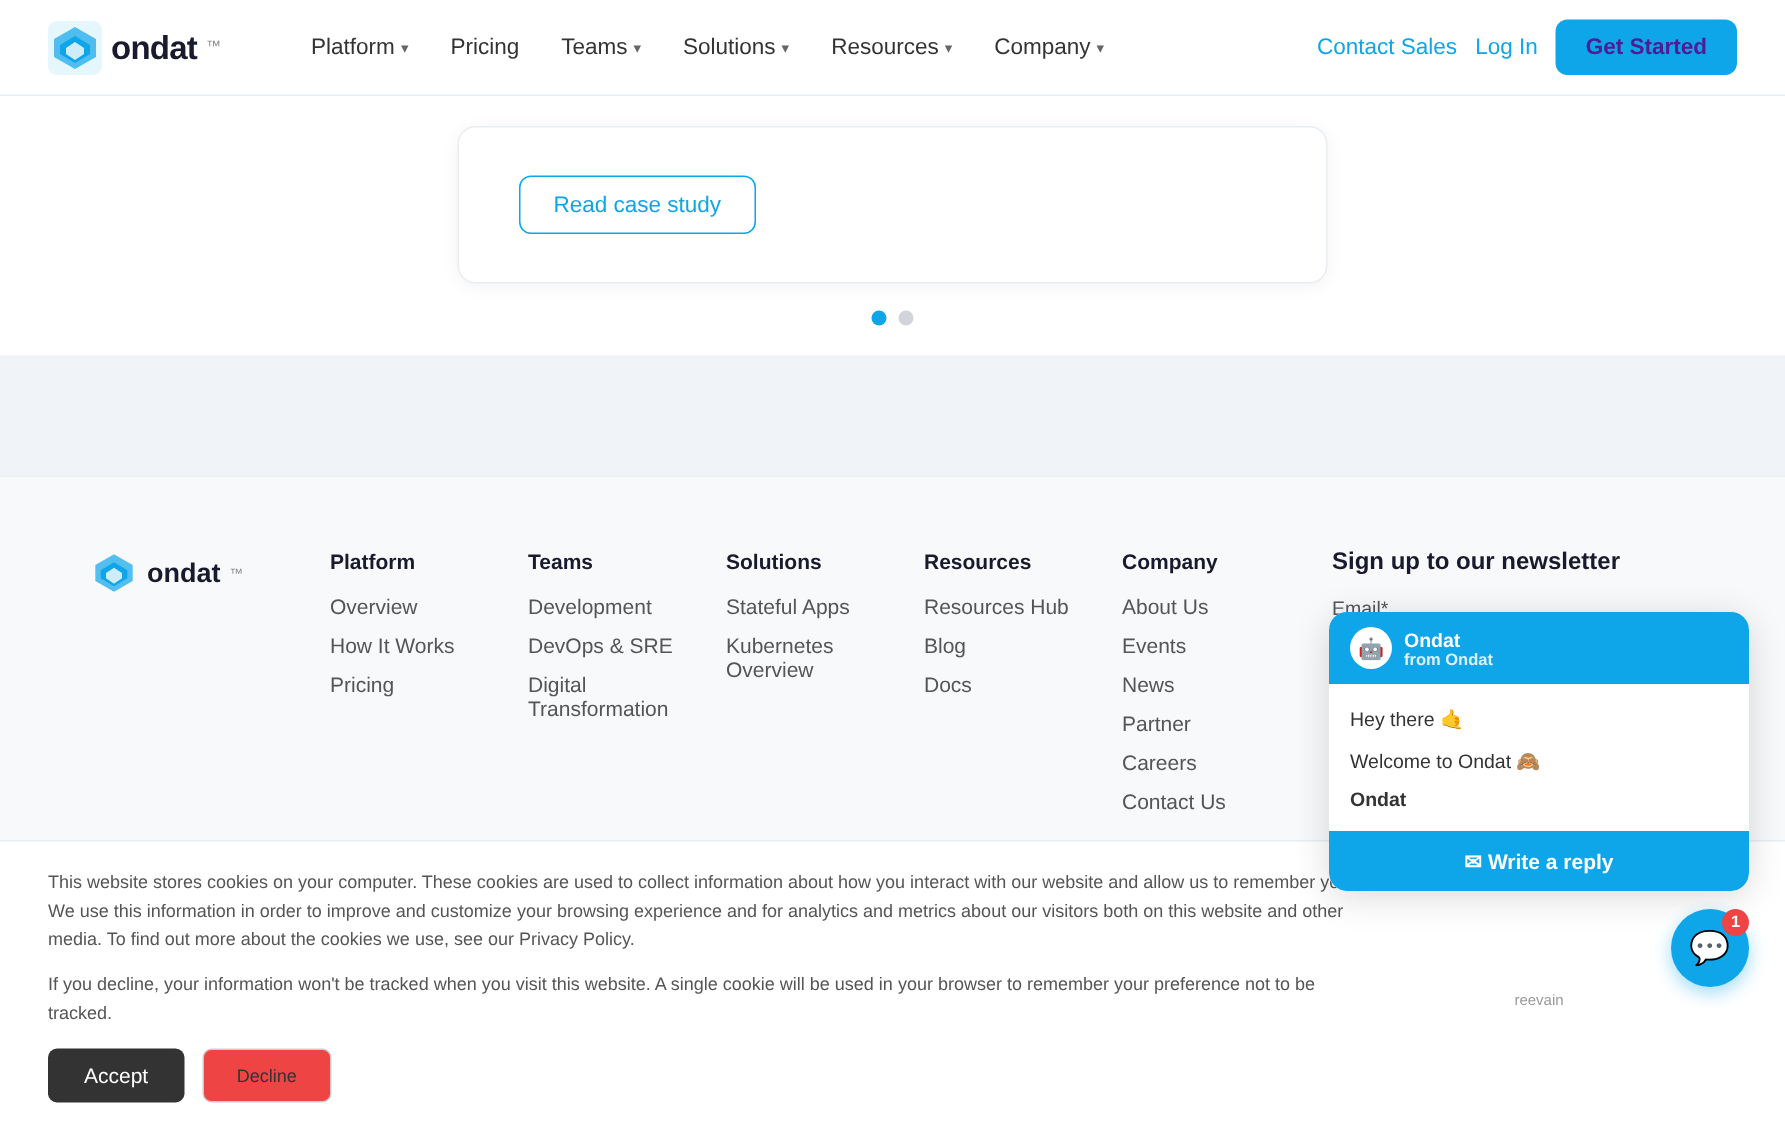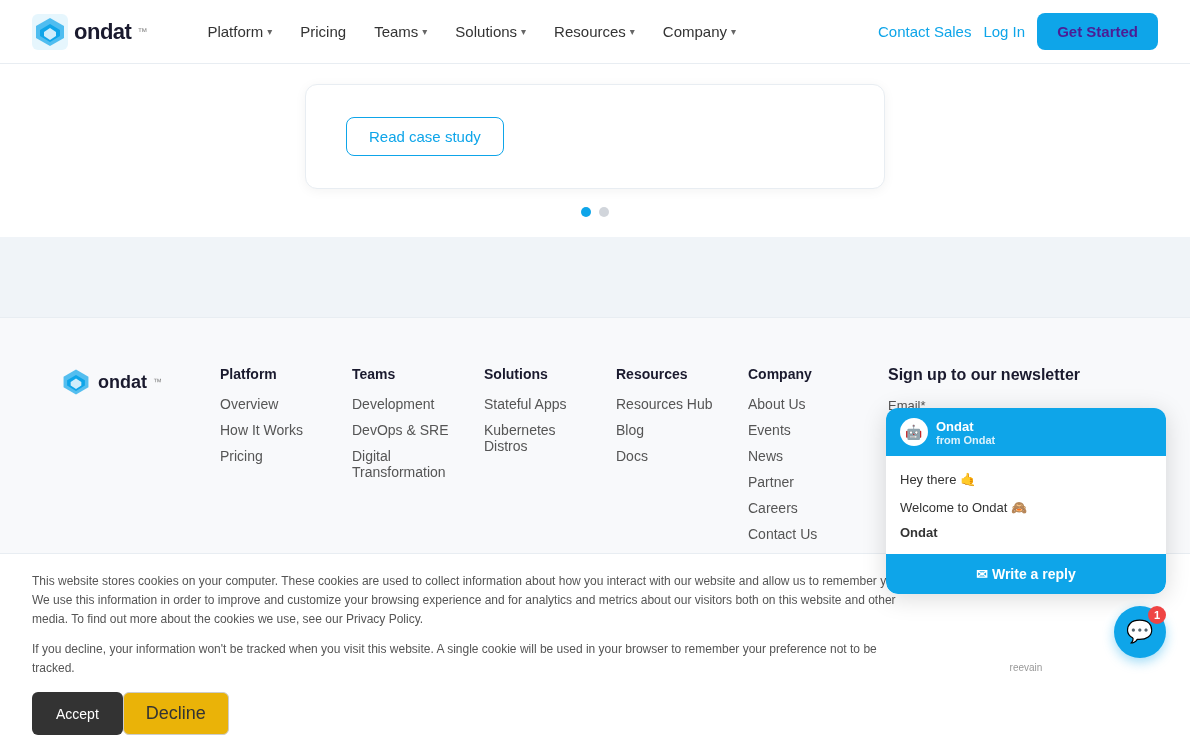--- a/index.html
+++ b/index.html
@@ -70,28 +70,28 @@
 
     
     .cookie-banner {
       position: fixed; bottom: 0; left: 0; right: 0; z-index: 200;
       background: #fff; border-top: 1px solid #e8edf2;
       padding: 18px 32px 18px 32px;
       display: flex; flex-direction: column; gap: 10px;
     }
     .cookie-text { font-size: 12px; color: #555; line-height: 1.6; max-width: 880px; }
     .cookie-decline-text { font-size: 12px; color: #555; line-height: 1.6; max-width: 880px; }
-    .cookie-actions { display: flex; margin-top: 4px; }
+    .cookie-actions { display: flex; gap: 12px; margin-top: 4px; }
     .accept-btn {
       background: #333; color: #fff; border: none; border-radius: 6px;
       padding: 10px 24px; font-size: 14px; font-weight: 500; cursor: pointer;
     }
     .decline-btn {
-      background: #eab308; color: #333; border: 1.5px solid #ccc; border-radius: 6px;
-      padding: 10px 22px; font-size: 18px; font-weight: 500; cursor: pointer;
+      background: #ef4444; color: #333; border: 1.5px solid #ccc; border-radius: 6px;
+      padding: 10px 22px; font-size: 12px; font-weight: 500; cursor: pointer;
     }
 
     
     .chat-widget {
       position: fixed; bottom: 80px; right: 24px; z-index: 300;
       width: 280px;
     }
     .chat-box {
       background: #fff; border-radius: 12px; box-shadow: 0 4px 24px rgba(0,0,0,0.15);
       overflow: hidden; margin-bottom: 12px;
@@ -220,21 +220,21 @@
         <div class="footer-col">
           <div class="footer-col-title">Teams</div>
           <a class="footer-link">Development</a>
           <a class="footer-link">DevOps &amp; SRE</a>
           <a class="footer-link">Digital Transformation</a>
         </div>
 
         <div class="footer-col">
           <div class="footer-col-title">Solutions</div>
           <a class="footer-link">Stateful Apps</a>
-          <a class="footer-link">Kubernetes Distros</a>
+          <a class="footer-link">Kubernetes Overview</a>
         </div>
 
         <div class="footer-col">
           <div class="footer-col-title">Resources</div>
           <a class="footer-link">Resources Hub</a>
           <a class="footer-link">Blog</a>
           <a class="footer-link">Docs</a>
         </div>
 
         <div class="footer-col">

